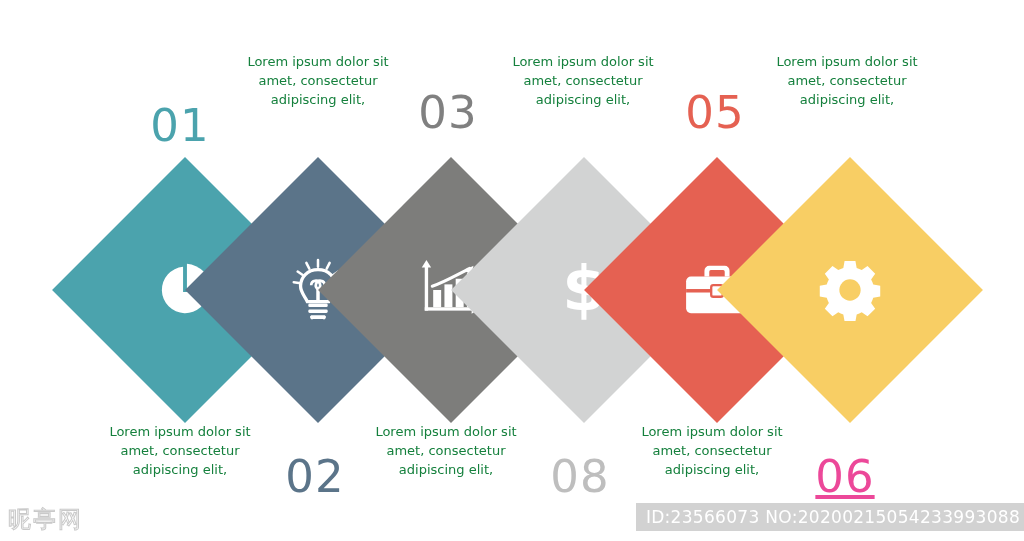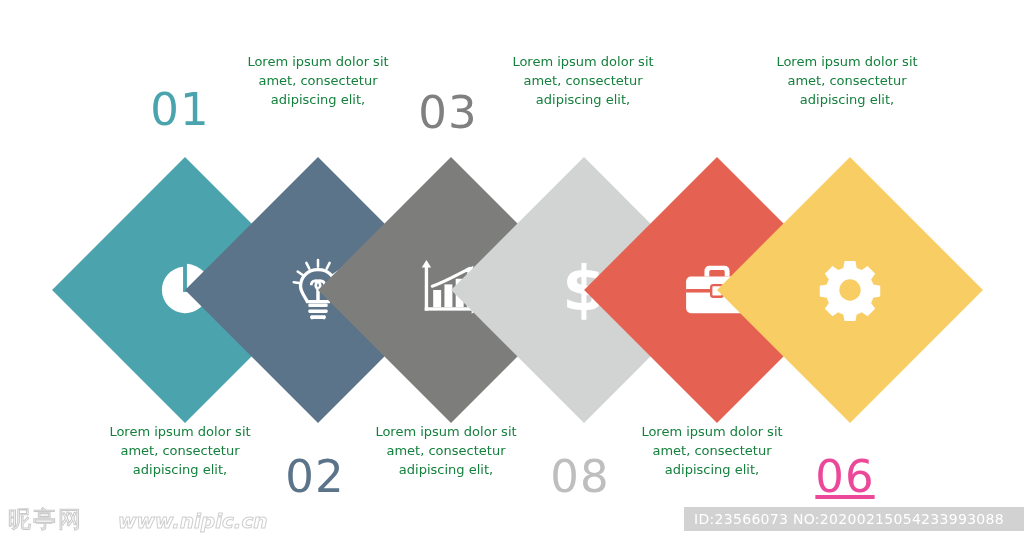--- a/index.html
+++ b/index.html
@@ -66,50 +66,53 @@
     font-weight:bold;
     color:transparent;
     -webkit-text-stroke:1px #cfcfcf;
     font-family:"DejaVu Sans","Liberation Sans",sans-serif;
     white-space:nowrap;
   }
   .wm-id{
     position:absolute;right:0;bottom:10px;
     background:#d2d2d2;
     color:#ffffff;
-    font-size:14px;
-    padding:4px 20px 4px 10px;
+    font-size:17px;
+    padding:4px 4px 4px 10px;
     letter-spacing:.3px;
     font-family:"DejaVu Sans","Liberation Sans",sans-serif;
     white-space:nowrap;
   }
 </style>
 </head>
 <body>
 
 <div class="stage">
 
   <div class="band top">
 
-    <div class="cell" style="left:110px;top:45px;width:140px;">
+    <div class="cell" style="left:110px;top:61px;width:140px;">
       <div class="num" style="color:#4BA3AD;">01</div>
     </div>
 
     <div class="cell" style="left:243px;top:10px;width:150px;">
       <div class="txt">Lorem ipsum dolor sit amet, consectetur adipiscing elit,</div>
     </div>
 
     <div class="cell" style="left:378px;top:48px;width:140px;">
       <div class="num" style="color:#808080;">03</div>
     </div>
 
     <div class="cell" style="left:508px;top:10px;width:150px;">
       <div class="txt">Lorem ipsum dolor sit amet, consectetur adipiscing elit,</div>
     </div>
 
+    <div class="cell" style="left:645px;top:48px;width:140px;">
+      <div class="num" style="color:#E56152;">05</div>
+    </div>
 
     <div class="cell" style="left:772px;top:10px;width:150px;">
       <div class="txt">Lorem ipsum dolor sit amet, consectetur adipiscing elit,</div>
     </div>
 
   </div>
 
   <div class="diagram">
 
     <div class="dia" style="left:91px;background:#4BA3AD;">
@@ -214,16 +217,15 @@
       <div class="txt">Lorem ipsum dolor sit amet, consectetur adipiscing elit,</div>
     </div>
 
     <div class="cell" style="left:775px;top:42px;width:140px;">
       <div class="num" style="color:#ec4899;text-decoration:underline;">06</div>
     </div>
 
   </div>
 
   <div class="wm-logo">昵亭网</div>
-  <div class="wm-url">www.nipic.cn</div>
   <div class="wm-id">ID:23566073 NO:20200215054233993088</div>
 
 </div>
 
 </body></html>

